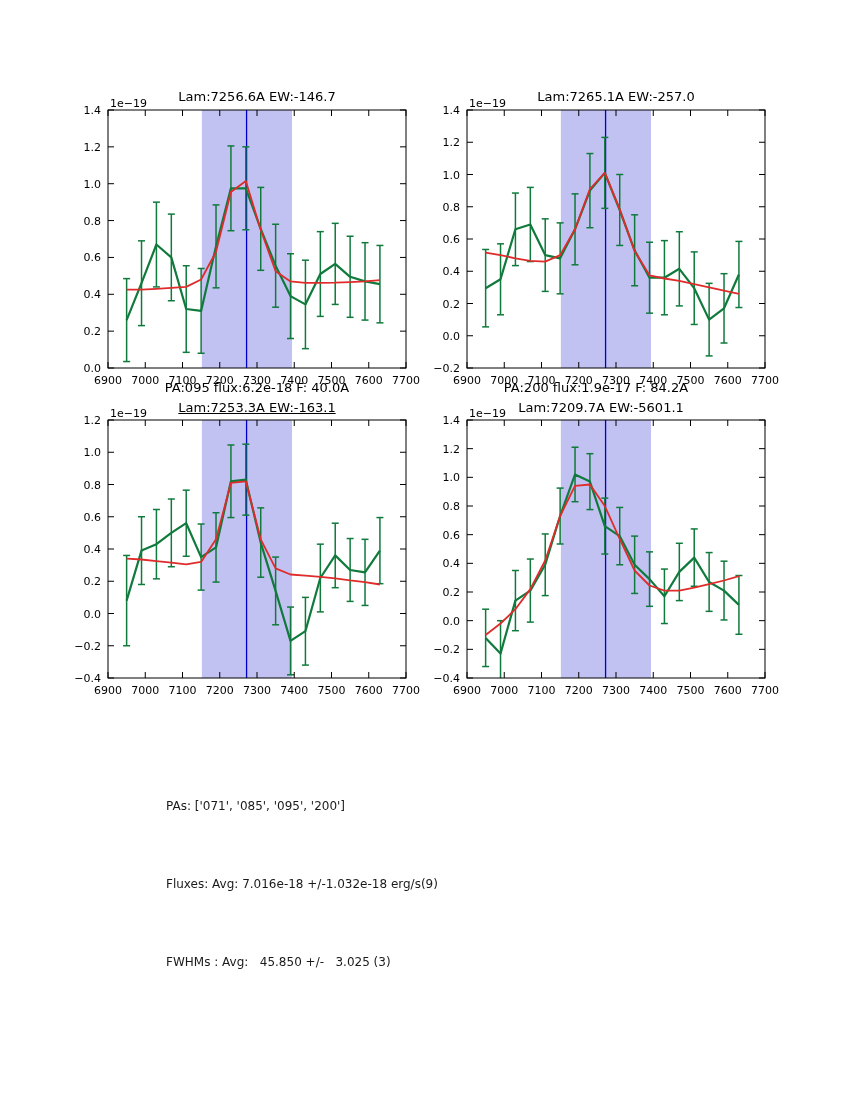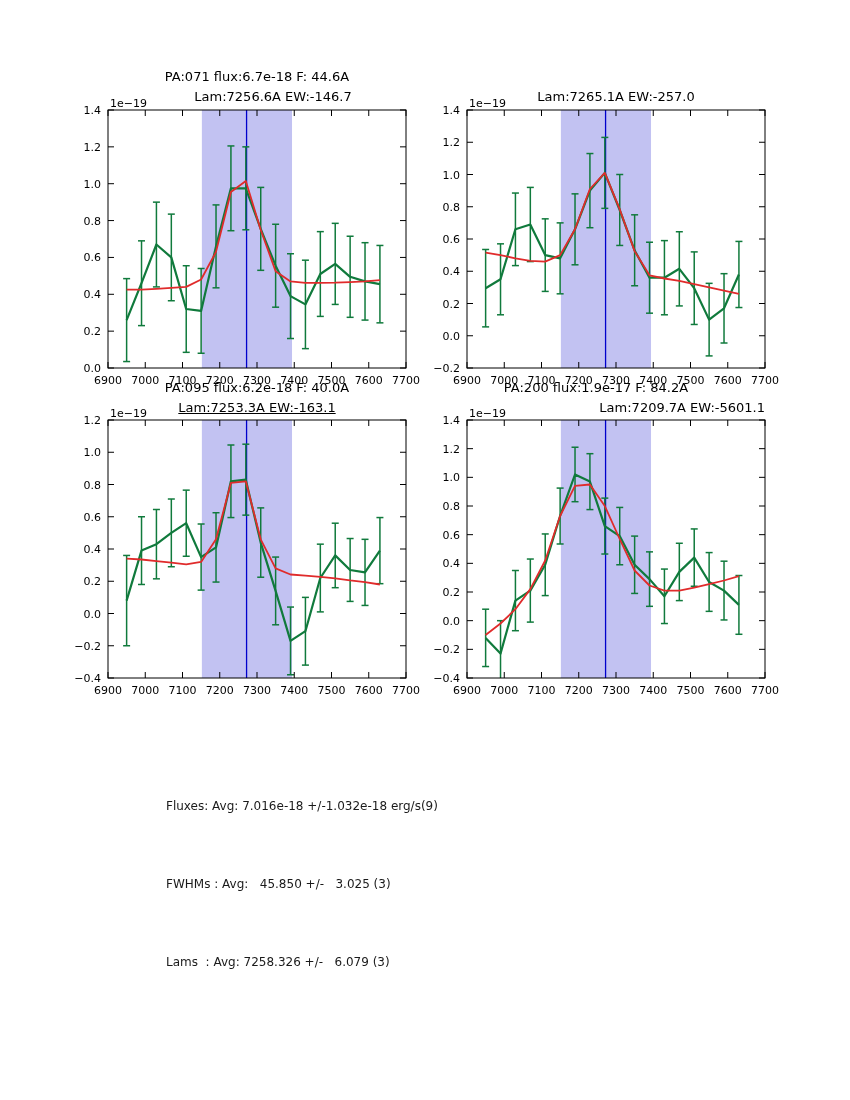--- a/index.html
+++ b/index.html
@@ -17,22 +17,21 @@
     position:absolute;left:166px;top:741px;
     font-size:12px;line-height:26px;white-space:pre;color:#1a1a1a;
   }
   .summary-line{height:26px;}
 </style>
 </head>
 <body>
 
 <div id="figure">
 
-  <div class="subplot-title" style="left:108px;top:68px;">PA:071 flux:6.7e-18 F: 44.6A</div>
-  <div class="subplot-title" style="left:124px;top:88px;">Lam:7256.6A EW:-146.7</div>
+  <div class="subplot-title" style="left:108px;top:88px;">Lam:7256.6A EW:-146.7</div>
   <svg class="plot-svg" style="left:60px;top:98px;" width="360" height="300">
       <defs>
         <clipPath id="clip0">
           <rect x="48" y="12" width="298" height="258"></rect>
         </clipPath>
       </defs>
       <rect x="141.87" y="12" width="90.14500000000001" height="258" fill="#c2c2f2"></rect>
       <line x1="186.57" x2="186.57" y1="12" y2="270" stroke="#0000cc" stroke-width="1.3"></line>
       <g clip-path="url(#clip0)">
         <g stroke="#107a3c" stroke-width="1.5">
@@ -410,21 +409,21 @@
         <text x="41" y="144.99999999999997" text-anchor="end">0.4</text>
         <text x="41" y="112.74999999999999" text-anchor="end">0.6</text>
         <text x="41" y="80.49999999999999" text-anchor="end">0.8</text>
         <text x="41" y="48.24999999999999" text-anchor="end">1.0</text>
         <text x="41" y="16" text-anchor="end">1.2</text>
       </g>
       <text x="50" y="9" font-size="11px" fill="#000">1e−19</text>
     </svg>
 
   <div class="subplot-title" style="left:447px;top:379px;">PA:200 flux:1.9e-17 F: 84.2A</div>
-  <div class="subplot-title" style="left:467px;top:399px;text-align:right;">Lam:7209.7A EW:-5601.1</div>
+  <div class="subplot-title" style="left:452px;top:399px;">Lam:7209.7A EW:-5601.1</div>
   <svg class="plot-svg" style="left:419px;top:408px;" width="360" height="300">
       <defs>
         <clipPath id="clip3">
           <rect x="48" y="12" width="298" height="258"></rect>
         </clipPath>
       </defs>
       <rect x="141.87" y="12" width="90.14500000000001" height="258" fill="#c2c2f2"></rect>
       <line x1="186.57" x2="186.57" y1="12" y2="270" stroke="#0000cc" stroke-width="1.3"></line>
       <g clip-path="url(#clip3)">
         <g stroke="#107a3c" stroke-width="1.5">
@@ -545,20 +544,20 @@
         <text x="41" y="130.66666666666669" text-anchor="end">0.6</text>
         <text x="41" y="102" text-anchor="end">0.8</text>
         <text x="41" y="73.33333333333331" text-anchor="end">1.0</text>
         <text x="41" y="44.66666666666666" text-anchor="end">1.2</text>
         <text x="41" y="16" text-anchor="end">1.4</text>
       </g>
       <text x="50" y="9" font-size="11px" fill="#000">1e−19</text>
     </svg>
 
   <div id="summary-block">
+    <div class="summary-line">PAs: ['071', '085', '095', '200']</div>
     <div class="summary-line">Fluxes: Avg: 7.016e-18 +/-1.032e-18 erg/s(9)</div>
     <div class="summary-line">FWHMs : Avg:   45.850 +/-   3.025 (3)</div>
-    <div class="summary-line">Lams  : Avg: 7258.326 +/-   6.079 (3)</div>
     
     
   </div>
 
 </div>
 
 </body></html>

